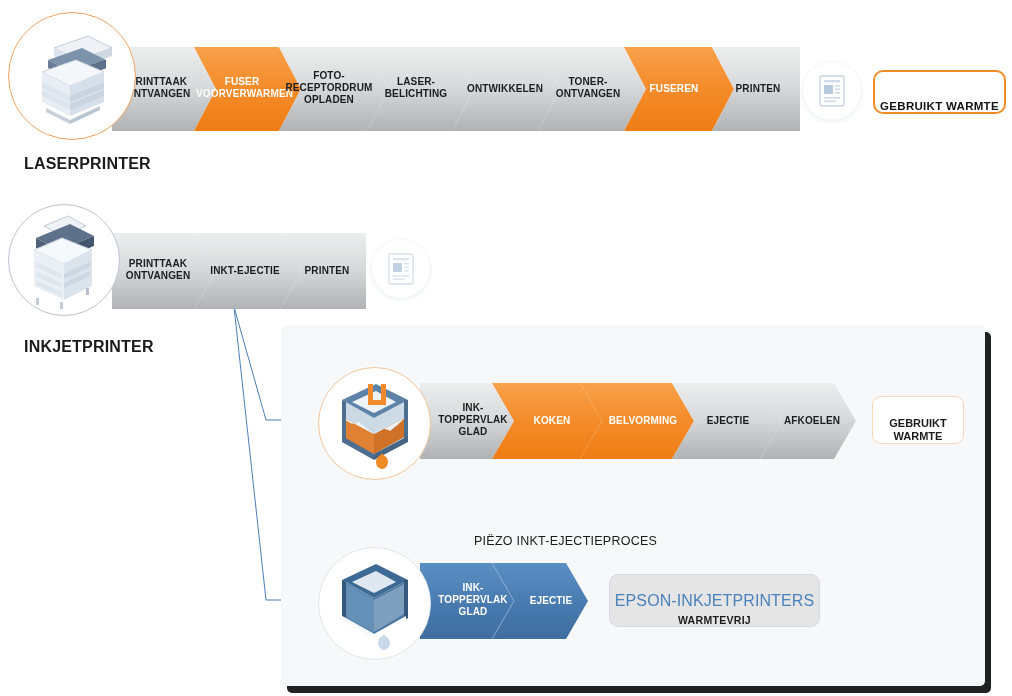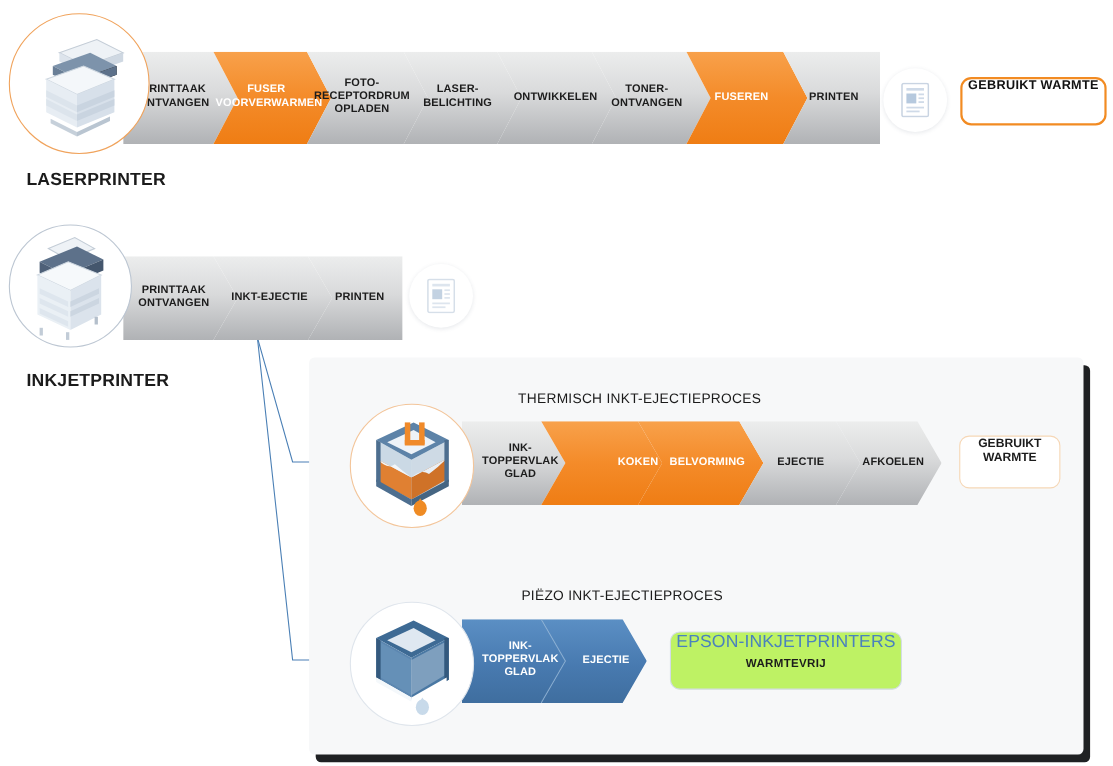--- a/index.html
+++ b/index.html
@@ -45,36 +45,36 @@
     position:absolute;border-radius:50%;background:#ffffff;
     display:flex;align-items:center;justify-content:center;z-index:6;
     box-shadow:0 1px 4px rgba(80,90,110,.14);
   }
   .dc-laser{left:803px;top:62px;width:58px;height:58px;}
   .dc-inkjet{left:372px;top:240px;width:58px;height:58px;}
 
   
   .pill{
     position:absolute;box-sizing:border-box;border-radius:10px;
-    display:flex;flex-direction:column;align-items:center;justify-content:flex-start;
+    display:flex;flex-direction:column;align-items:center;justify-content:flex-end;
     text-align:center;z-index:6;background:#ffffff;
   }
   .pill-heat-top{
     left:873px;top:70px;width:133px;height:44px;
     border:2px solid #f28b22;
   }
   .pill-heat-top .t{font-size:11.5px;font-weight:bold;color:#121212;letter-spacing:.3px;}
   .pill-heat-thermal{
     left:872px;top:396px;width:92px;height:48px;
     border:1px solid #f6d7b6;border-radius:9px;
   }
   .pill-heat-thermal .t{font-size:11px;font-weight:bold;color:#1c1c1c;line-height:13px;}
   .pill-epson{
     left:609px;top:574px;width:211px;height:53px;
-    border:1px solid #d3dce6;border-radius:9px;background:#bef264;
+    border:1px solid #d3dce6;border-radius:9px;background:#e5e5e5;
   }
   .pill-epson .t1{font-size:16px;color:#4a82bd;letter-spacing:.1px;}
   .pill-epson .t2{font-size:10.5px;font-weight:bold;color:#1c1c1c;margin-top:4px;letter-spacing:.3px;}
 
   
   .panel{
     position:absolute;left:281px;top:325px;width:704px;height:361px;
     background:#f7f8f9;border-radius:5px;
     box-shadow:6px 7px 0 rgba(12,14,16,.92);
     z-index:2;
@@ -263,38 +263,37 @@
       <rect x="5" y="5" width="16" height="2.4" fill="#dde5ee"></rect>
       <rect x="5" y="10" width="9" height="9" fill="#c3d2e2"></rect>
       <rect x="16" y="10" width="5" height="1.6" fill="#dde5ee"></rect>
       <rect x="16" y="13.5" width="5" height="1.6" fill="#dde5ee"></rect>
       <rect x="16" y="17" width="5" height="1.6" fill="#dde5ee"></rect>
       <rect x="5" y="22" width="16" height="1.6" fill="#dde5ee"></rect>
       <rect x="5" y="25.5" width="12" height="1.6" fill="#dde5ee"></rect>
     </svg>
   </div>
 
-  <div class="panel-title pt-thermal">THERMISCH INKT-EJECTIEPROCES</div>
 
   <div class="band" style="left:420px;top:383px;">
     <svg width="436" height="76" viewBox="0 0 436 76">
       <path d="M0,0 L72,0 L94,38 L72,76 L0,76 Z" fill="url(#gGrey)"></path>
       <path d="M72,0 L160,0 L182,38 L160,76 L72,76 L94,38 Z" fill="url(#gOrange)"></path>
       <path d="M160,0 L252,0 L274,38 L252,76 L160,76 L182,38 Z" fill="url(#gOrange)"></path>
       <path d="M252,0 L340,0 L362,38 L340,76 L252,76 L274,38 Z" fill="url(#gGrey)"></path>
       <path d="M340,0 L414,0 L436,38 L414,76 L340,76 L362,38 Z" fill="url(#gGrey)"></path>
     </svg>
   </div>
 
   <div class="steplabel" style="left:433px;top:402px;width:80px;">
     <div>INK-</div>
     <div>TOPPERVLAK</div>
     <div>GLAD</div>
   </div>
-  <div class="steplabel on-accent" style="left:514px;top:415px;width:76px;margin-left:28px;">
+  <div class="steplabel on-accent" style="left:514px;top:415px;width:76px;">
     <div>KOKEN</div>
   </div>
   <div class="steplabel on-accent" style="left:598px;top:415px;width:90px;">
     <div>BELVORMING</div>
   </div>
   <div class="steplabel" style="left:690px;top:415px;width:76px;">
     <div>EJECTIE</div>
   </div>
   <div class="steplabel" style="left:772px;top:415px;width:80px;">
     <div>AFKOELEN</div>

